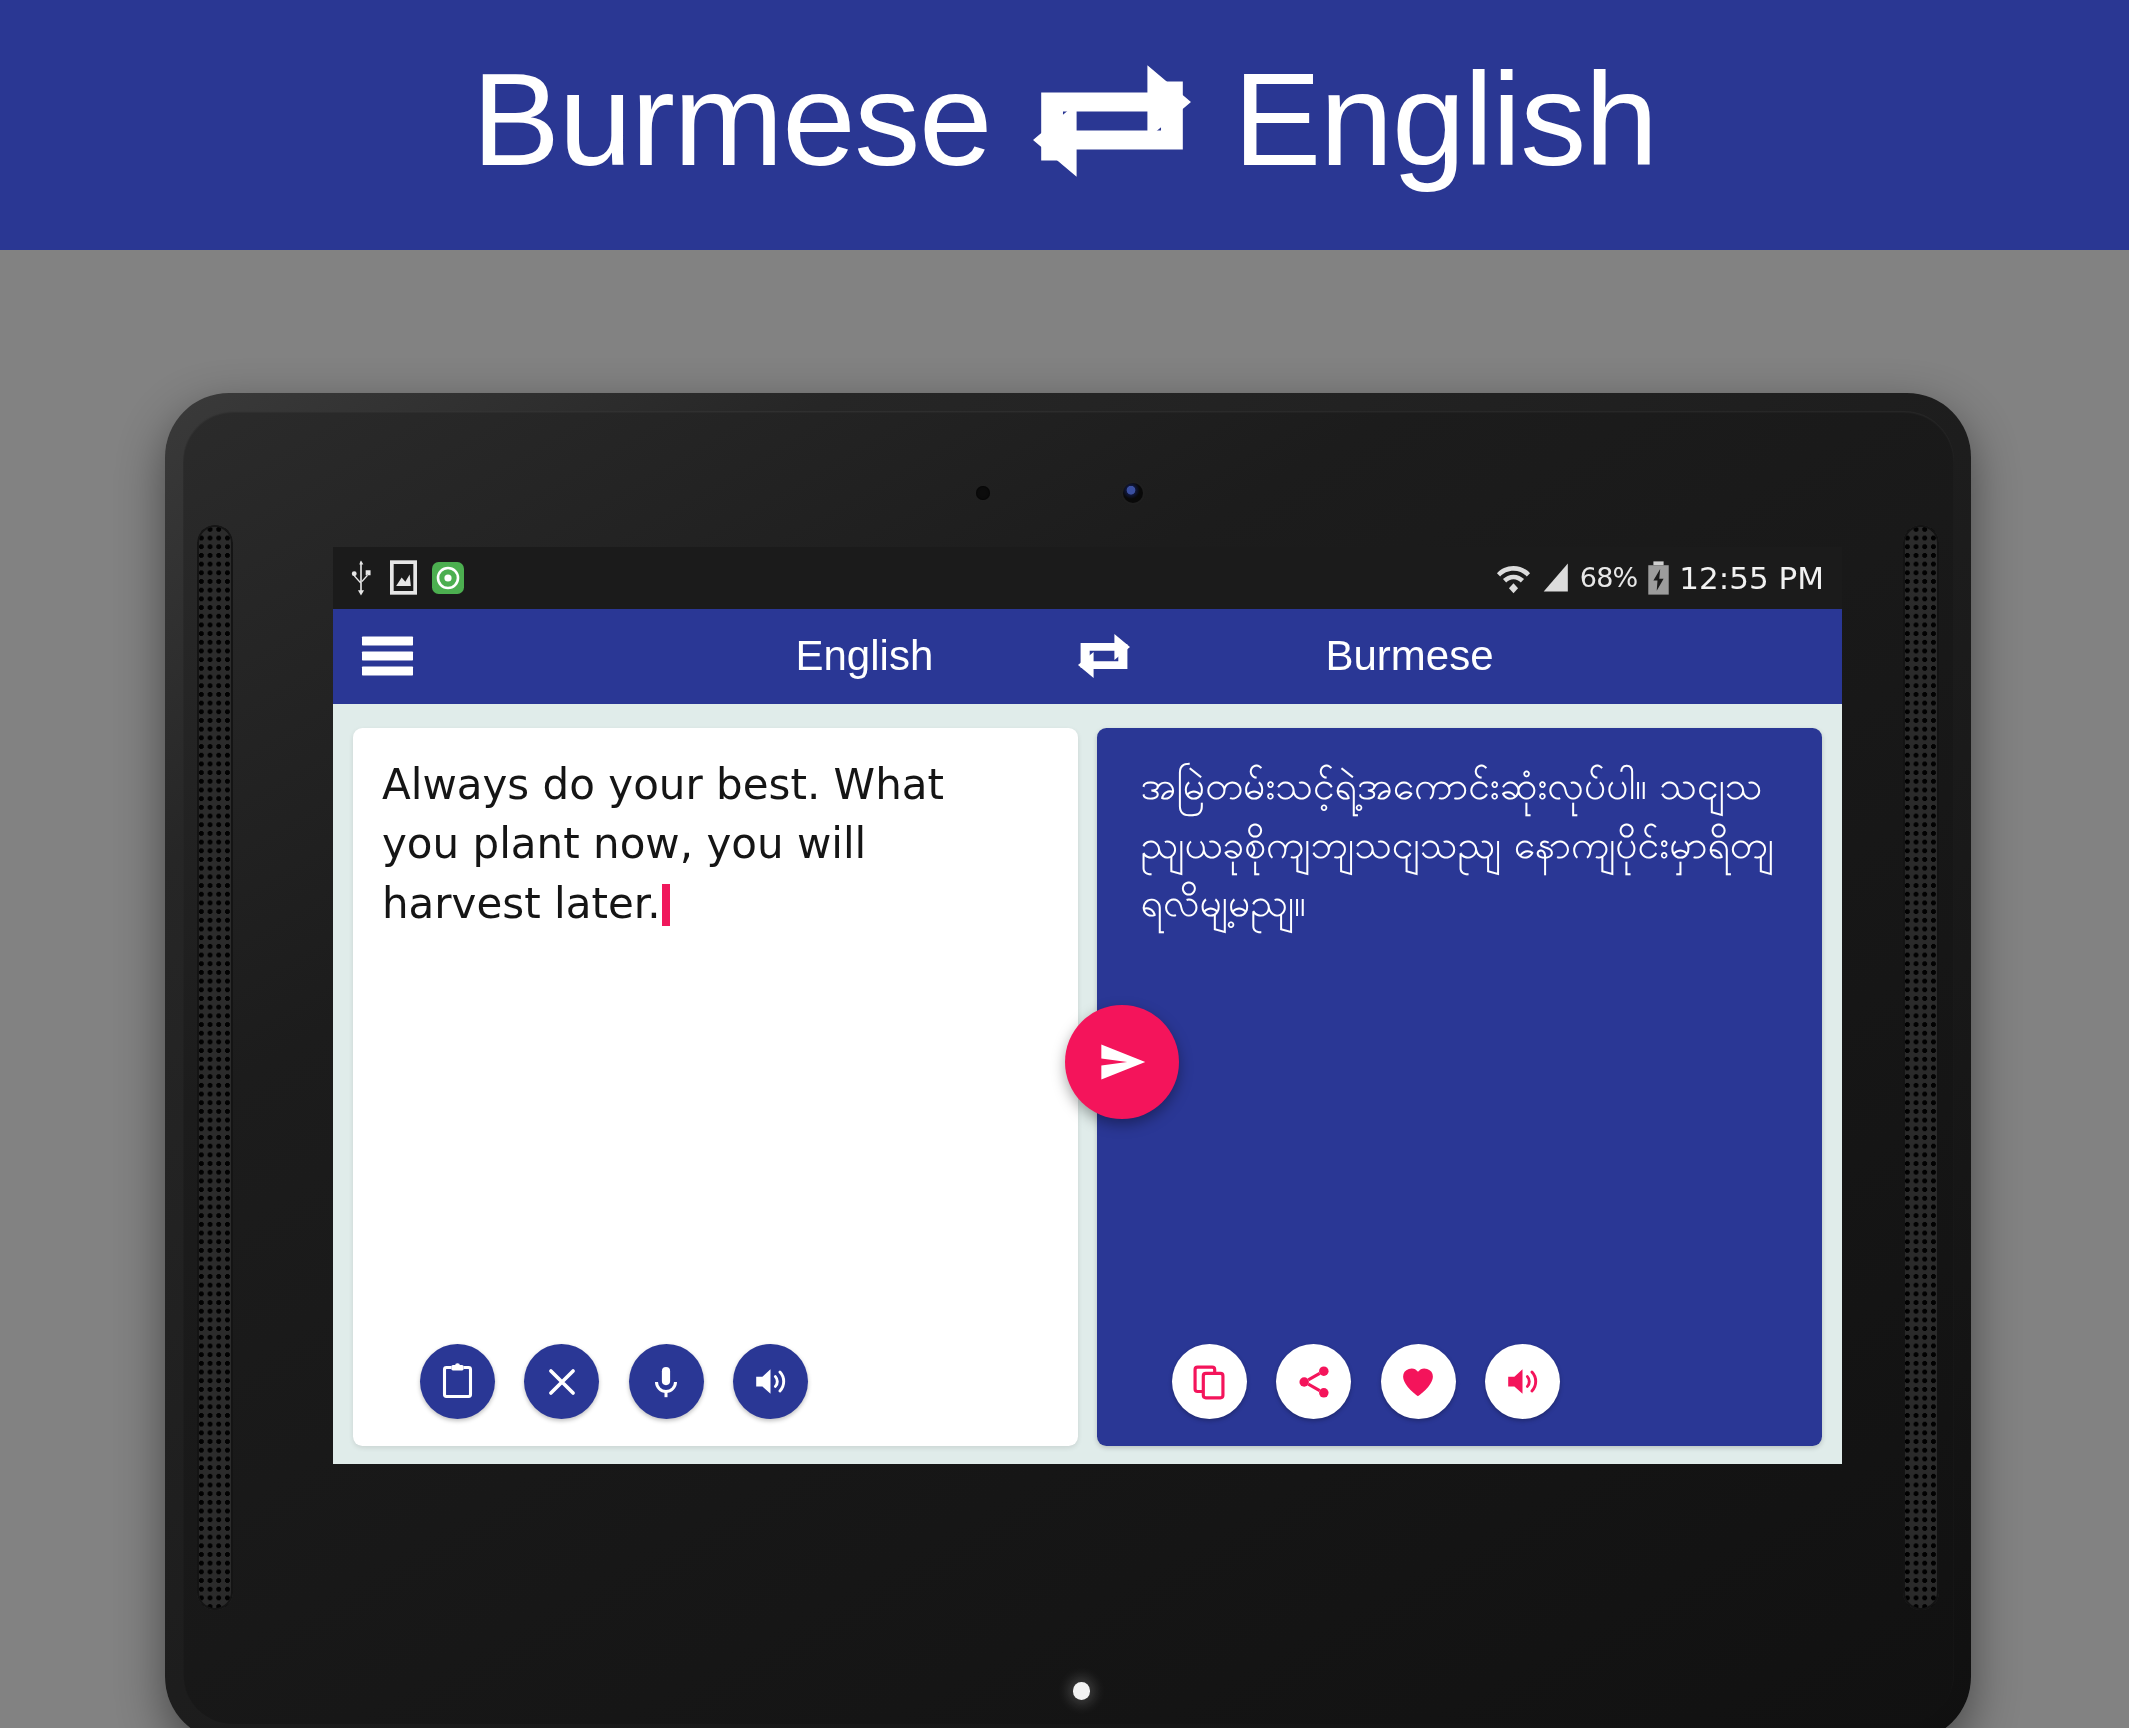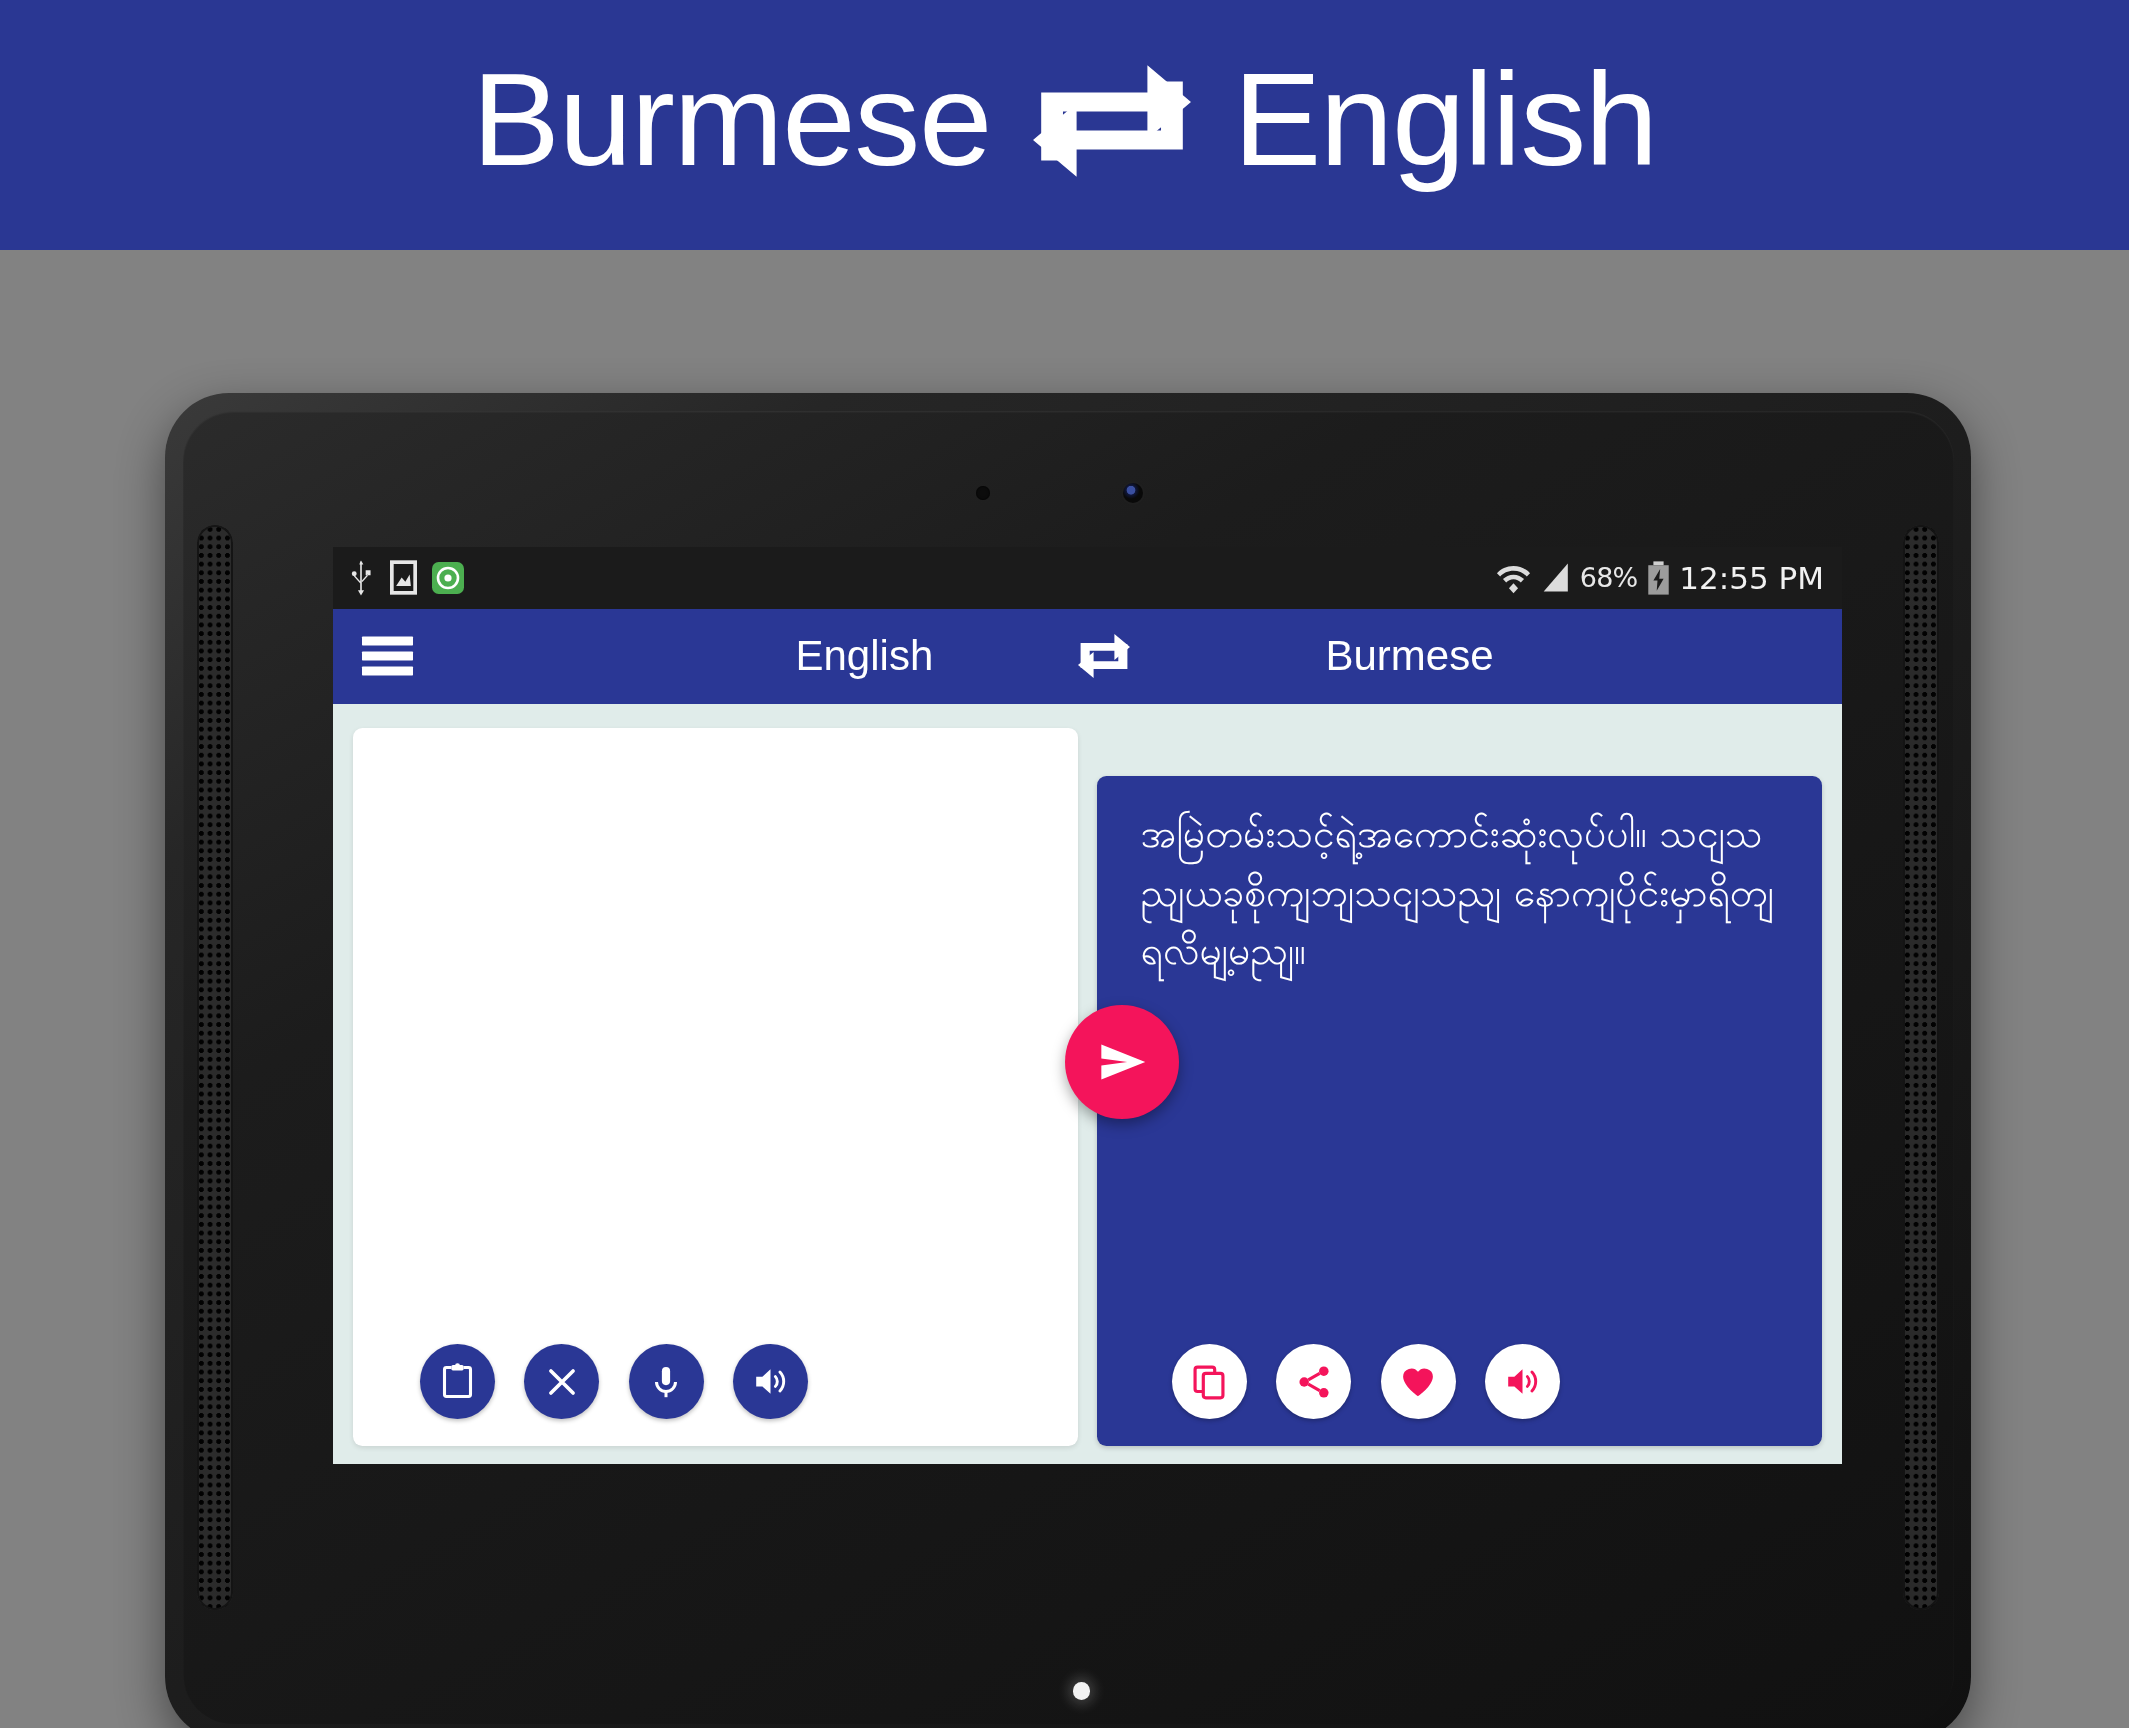--- a/index.html
+++ b/index.html
@@ -156,21 +156,20 @@
     box-sizing:border-box;
     overflow:hidden;
   }
   #source-panel{
     background:#ffffff;
     box-shadow:0 2px 5.4px rgba(0,0,0,0.10);
   }
   #target-panel{
     background:#2a3795;
     box-shadow:0 2px 5.4px rgba(0,0,0,0.18);
-    margin-top:48px;
   }
   #source-text{
     position:absolute;left:29.5px;top:27px;right:48px;
     color:#151515;
     font-size:42px;
     line-height:1.42;
     white-space:pre-wrap;
     font-family:"DejaVu Sans", sans-serif;
   }
   #source-caret{
@@ -298,20 +297,21 @@
           <path fill="#ffffff" d="M4 10 H30 V3 L42 13 L30 23 V16 H11 V29 H4 Z"></path>
           <path fill="#ffffff" d="M40 30 H14 V37 L2 27 L14 17 V24 H33 V11 H40 Z"></path>
         </svg>
 
         <div id="toolbar-target-lang">Burmese</div>
       </div>
 
       <div id="translator-body">
 
         <div class="translator-panel" id="source-panel">
+          <div id="source-text"><span>Always do your best. What you plant now, you will harvest later.</span><span id="source-caret"></span></div>
 
           <div class="action-row" id="source-actions">
             <div class="action-button on-light">
               <svg width="39" height="39" viewBox="0 0 24 24">
                 <path fill="none" stroke="#ffffff" stroke-width="1.9" d="M8.2 3.4 H5.2 a1.2 1.2 0 0 0 -1.2 1.2 V20 a1.2 1.2 0 0 0 1.2 1.2 H18.8 A1.2 1.2 0 0 0 20 20 V4.6 a1.2 1.2 0 0 0 -1.2 -1.2 H15.8"></path>
                 <rect x="8.2" y="1.8" width="7.6" height="3.4" rx="1" fill="#ffffff"></rect>
                 <circle cx="12" cy="2.2" r="1.5" fill="#ffffff"></circle>
               </svg>
             </div>
             <div class="action-button on-light">

